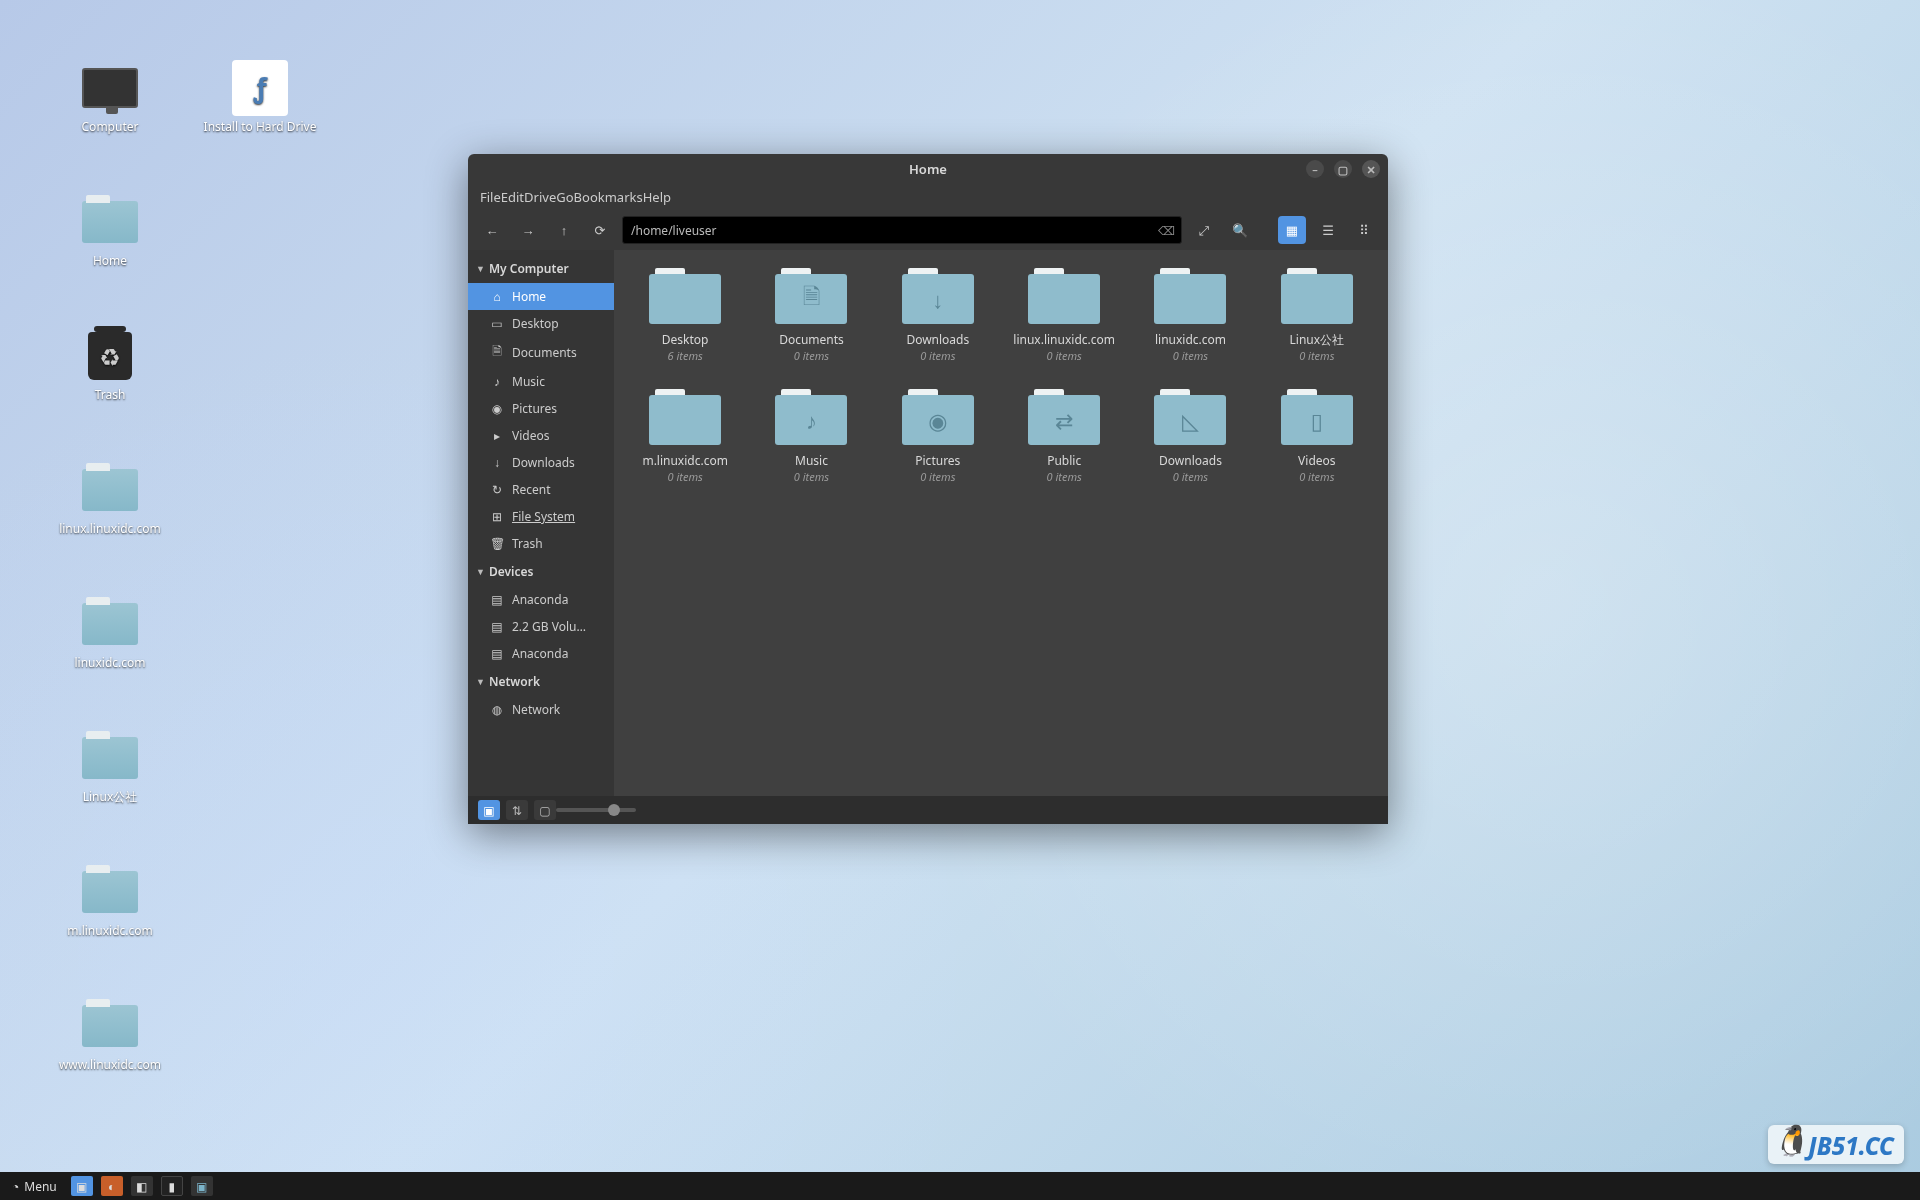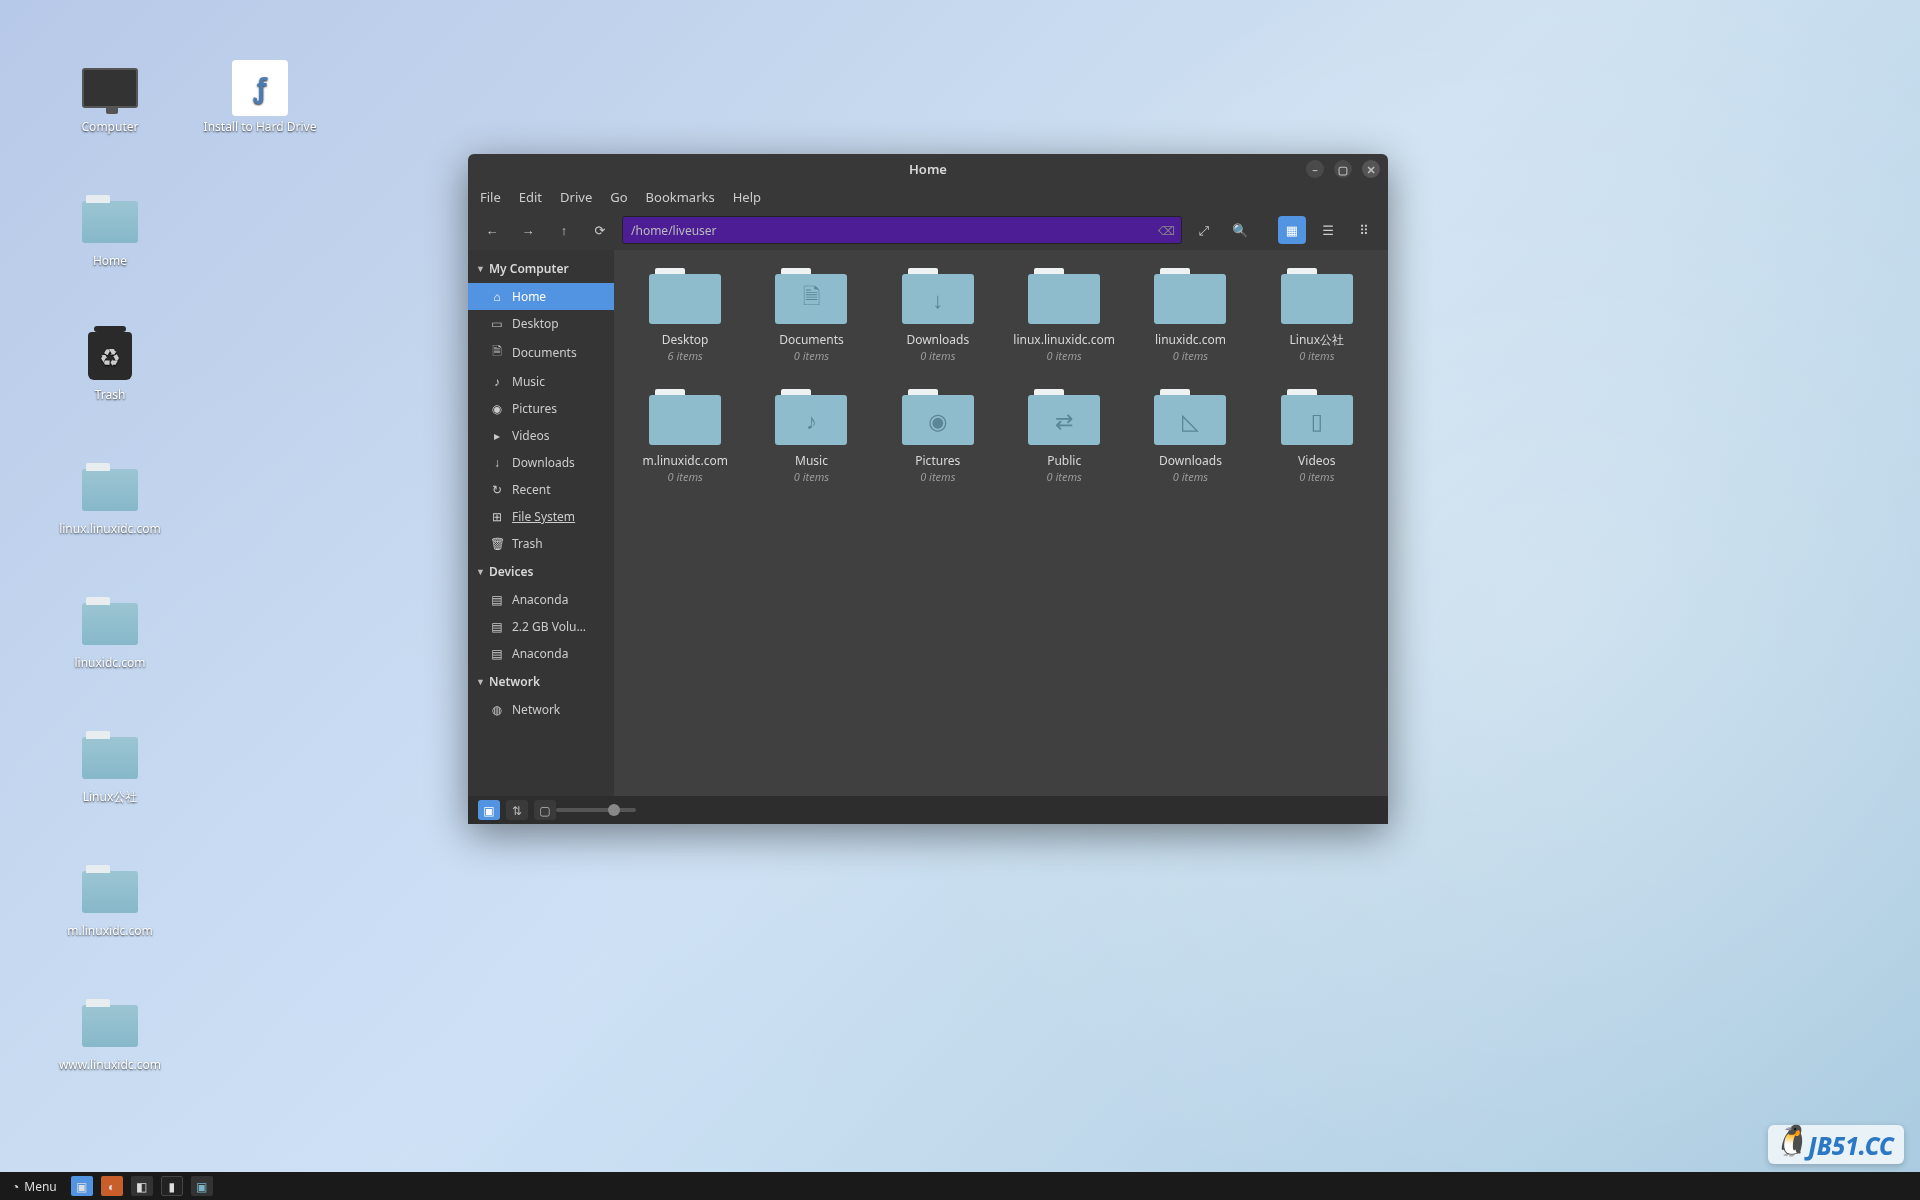--- a/index.html
+++ b/index.html
@@ -69,33 +69,33 @@
   font-size: 13px;
 }
 .titlebar {
   height: 30px; display:flex; align-items:center; justify-content:center;
   color:#d8d8d8; font-size:13px; font-weight:600; position:relative;
 }
 .win-controls { position:absolute; right:8px; top:6px; display:flex; gap:10px; }
 .win-btn { width:18px; height:18px; border-radius:9px; background:#4a4a4a; display:flex; align-items:center; justify-content:center; color:#bbb; font-size:11px; cursor:pointer;}
 .win-btn.close { background:#555; }
 
-.menubar { height:26px; display:flex; align-items:center; gap:18px; padding:0 12px; color:#ccc; font-size:13px;}
+.menubar { height:26px; display:flex; align-items:center; padding:0 12px; color:#ccc; font-size:13px;}
 .menubar span { cursor:pointer; }
 
 .toolbar {
   height:40px; display:flex; align-items:center; gap:8px; padding:0 10px;
 }
 .tb-btn {
   width:28px; height:28px; display:flex; align-items:center; justify-content:center;
   color:#ccc; border-radius:4px; cursor:pointer;
 }
 .tb-btn.active { background:#5294e2; color:#fff; }
 .pathbar {
-  flex:1; height:28px; background:#4c1d95; border:1px solid #222; border-radius:3px;
+  flex:1; height:28px; background:#000000; border:1px solid #222; border-radius:3px;
   display:flex; align-items:center; padding:0 8px; color:#bbb; font-size:12px;
   position:relative;
 }
 .path-clear { position:absolute; right:6px; color:#888; cursor:pointer; }
 
 .fm-body { flex:1; display:flex; min-height:0; }
 .sidebar {
   width:146px; background:#353535; overflow-y:auto; padding:4px 0;
 }
 .sb-header {

